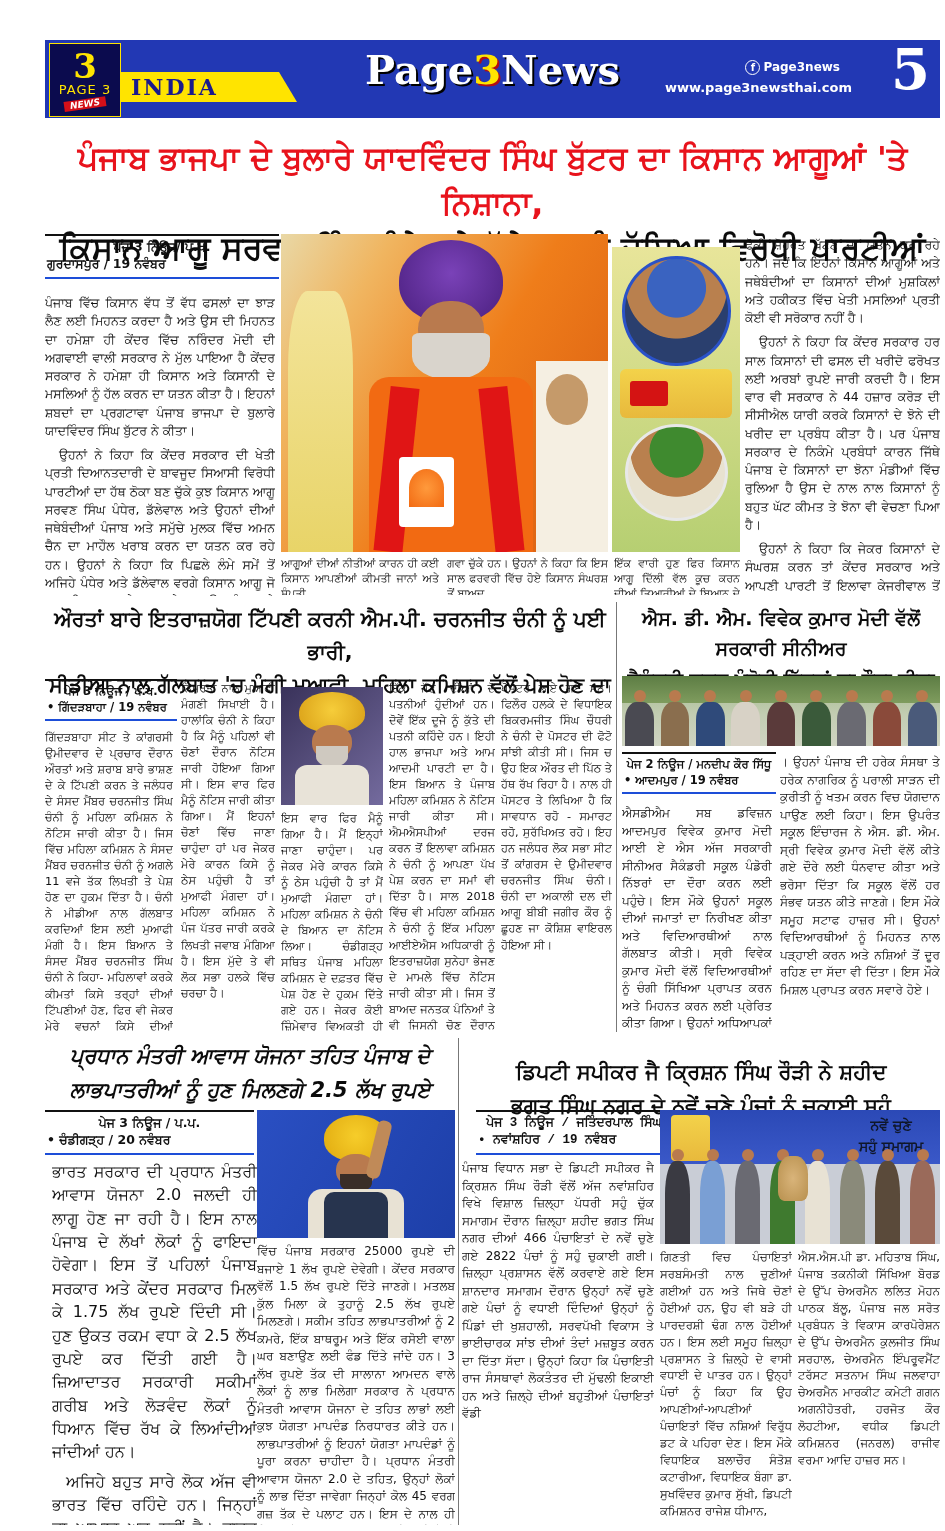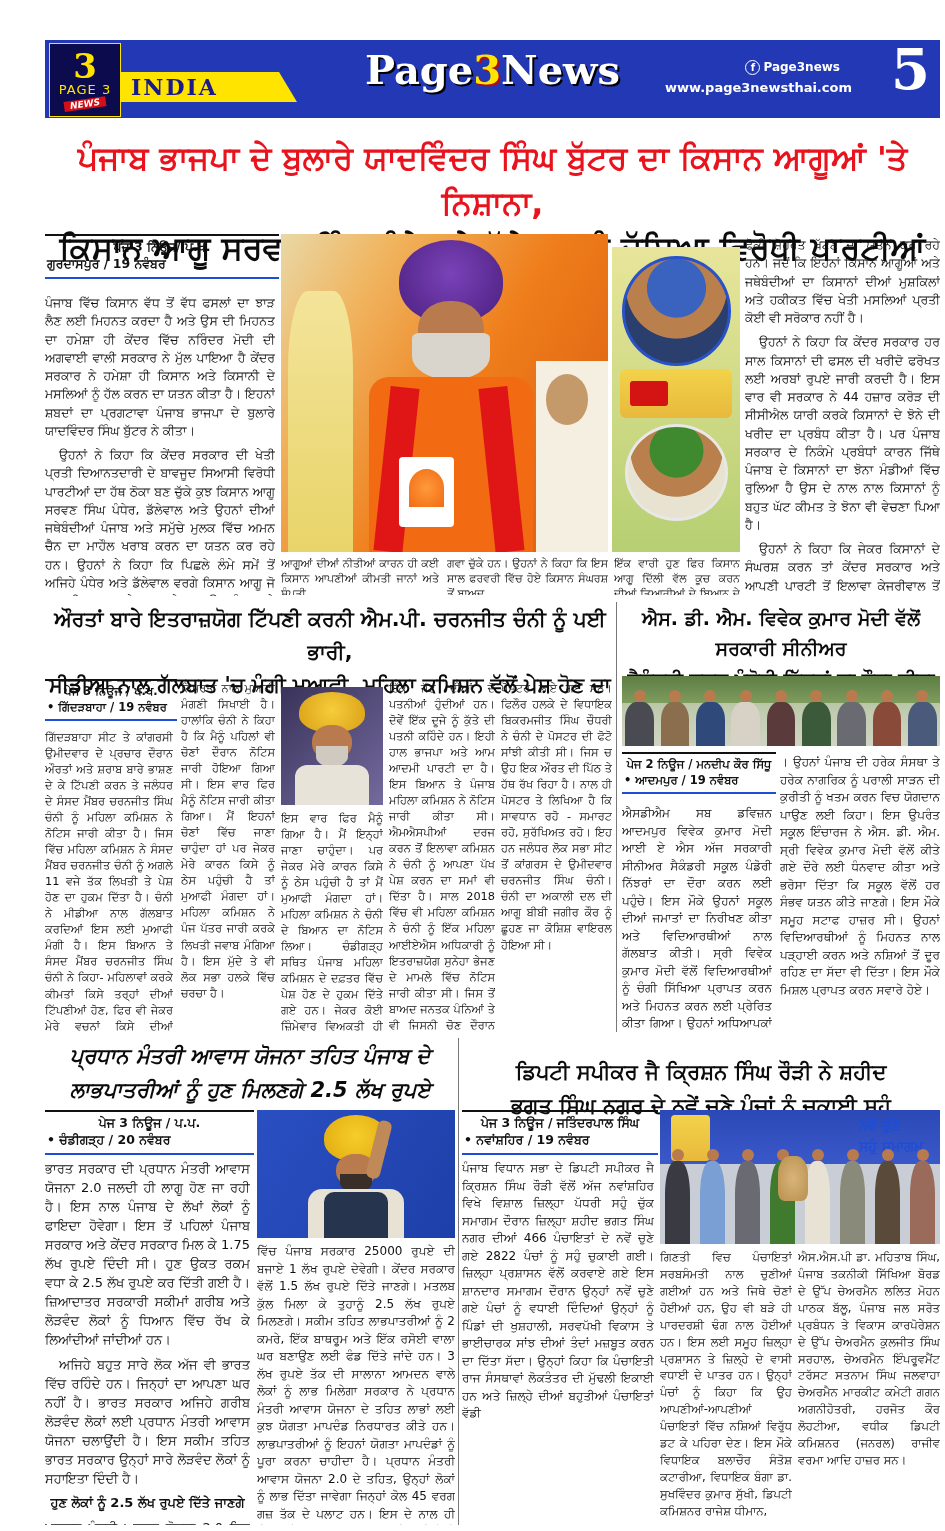--- a/index.html
+++ b/index.html
@@ -46,21 +46,21 @@
   .caption{position:absolute;font-size:11px;line-height:1.35;text-align:justify;overflow:hidden;font-weight:500;}
   .vdiv{position:absolute;width:1px;background:#777;}
   
   .ph{position:absolute;overflow:hidden;background:#cfcab8;}
   .ph>div{position:absolute;}
   .fb-circle{border-radius:50%;}
   .figrow{position:absolute;left:0;right:0;bottom:0;display:flex;justify-content:space-around;align-items:flex-end;height:72%;}
   .fig{width:9%;height:88%;border-radius:40% 40% 0 0;position:relative;}
   .fig::before{content:"";position:absolute;top:-12px;left:50%;transform:translateX(-50%);
                width:12px;height:12px;border-radius:50%;background:#b97a4e;}
-  .overlayTxt{position:absolute;color:#1d4ed8;font-weight:bold;text-align:left;line-height:1.5;margin-left:8px;}
+  .overlayTxt{position:absolute;color:#0f172a;font-weight:bold;text-align:center;line-height:1.5;margin-left:8px;}
 </style>
 </head>
 <body>
 
 <div class="page">
 
   <div class="hdr">
     <div class="logo-box">
       <div class="logo-3">3</div>
       <div class="logo-page3">PAGE 3</div>
@@ -177,21 +177,21 @@
   <div class="bodycol" style="left:780px;top:754px;width:160px;height:278px;font-size:12px;">। ਉਹਨਾਂ ਪੰਜਾਬ ਦੀ ਹਰੇਕ ਸੰਸਥਾ ਤੇ ਹਰੇਕ ਨਾਗਰਿਕ ਨੂੰ ਪਰਾਲੀ ਸਾੜਨ ਦੀ ਕੁਰੀਤੀ ਨੂੰ ਖਤਮ ਕਰਨ ਵਿਚ ਯੋਗਦਾਨ ਪਾਉਣ ਲਈ ਕਿਹਾ। ਇਸ ਉਪਰੰਤ ਸਕੂਲ ਇੰਚਾਰਜ ਨੇ ਐਸ. ਡੀ. ਐਮ. ਸ੍ਰੀ ਵਿਵੇਕ ਕੁਮਾਰ ਮੋਦੀ ਵੱਲੋਂ ਕੀਤੇ ਗਏ ਦੌਰੇ ਲਈ ਧੰਨਵਾਦ ਕੀਤਾ ਅਤੇ ਭਰੋਸਾ ਦਿੱਤਾ ਕਿ ਸਕੂਲ ਵੱਲੋਂ ਹਰ ਸੰਭਵ ਯਤਨ ਕੀਤੇ ਜਾਣਗੇ। ਇਸ ਮੌਕੇ ਸਮੂਹ ਸਟਾਫ ਹਾਜ਼ਰ ਸੀ। ਉਹਨਾਂ ਵਿਦਿਆਰਥੀਆਂ ਨੂੰ ਮਿਹਨਤ ਨਾਲ ਪੜ੍ਹਾਈ ਕਰਨ ਅਤੇ ਨਸ਼ਿਆਂ ਤੋਂ ਦੂਰ ਰਹਿਣ ਦਾ ਸੱਦਾ ਵੀ ਦਿੱਤਾ। ਇਸ ਮੌਕੇ ਮਿਸ਼ਲ ਪ੍ਰਾਪਤ ਕਰਨ ਸਵਾਰੇ ਹੋਏ।</div>
 
   <div class="sechead" style="left:45px;top:1040px;width:410px;font-size:21px;font-style:italic;">
     <div>ਪ੍ਰਧਾਨ ਮੰਤਰੀ ਆਵਾਸ ਯੋਜਨਾ ਤਹਿਤ ਪੰਜਾਬ ਦੇ</div>
     <div>ਲਾਭਪਾਤਰੀਆਂ ਨੂੰ ਹੁਣ ਮਿਲਣਗੇ 2.5 ਲੱਖ ਰੁਪਏ</div>
   </div>
   <div class="bybox by1" style="left:45px;top:1110px;width:205px;">
     <div>ਪੇਜ 3 ਨਿਊਜ / ਪ.ਪ.</div>
     <div style="text-align:left;">• ਚੰਡੀਗੜ੍ਹ / 20 ਨਵੰਬਰ</div>
   </div>
-  <div class="bodycol" style="left:45px;top:1160px;width:205px;height:365px;font-size:13px;">
+  <div class="bodycol" style="left:52px;top:1160px;width:205px;height:365px;font-size:16px;">
     <p>ਭਾਰਤ ਸਰਕਾਰ ਦੀ ਪ੍ਰਧਾਨ ਮੰਤਰੀ ਆਵਾਸ ਯੋਜਨਾ 2.0 ਜਲਦੀ ਹੀ ਲਾਗੂ ਹੋਣ ਜਾ ਰਹੀ ਹੈ। ਇਸ ਨਾਲ ਪੰਜਾਬ ਦੇ ਲੱਖਾਂ ਲੋਕਾਂ ਨੂੰ ਫਾਇਦਾ ਹੋਵੇਗਾ। ਇਸ ਤੋਂ ਪਹਿਲਾਂ ਪੰਜਾਬ ਸਰਕਾਰ ਅਤੇ ਕੇਂਦਰ ਸਰਕਾਰ ਮਿਲ ਕੇ 1.75 ਲੱਖ ਰੁਪਏ ਦਿੰਦੀ ਸੀ। ਹੁਣ ਉਕਤ ਰਕਮ ਵਧਾ ਕੇ 2.5 ਲੱਖ ਰੁਪਏ ਕਰ ਦਿੱਤੀ ਗਈ ਹੈ। ਜ਼ਿਆਦਾਤਰ ਸਰਕਾਰੀ ਸਕੀਮਾਂ ਗਰੀਬ ਅਤੇ ਲੋੜਵੰਦ ਲੋਕਾਂ ਨੂੰ ਧਿਆਨ ਵਿੱਚ ਰੱਖ ਕੇ ਲਿਆਂਦੀਆਂ ਜਾਂਦੀਆਂ ਹਨ।</p>
     <p class="ind">ਅਜਿਹੇ ਬਹੁਤ ਸਾਰੇ ਲੋਕ ਅੱਜ ਵੀ ਭਾਰਤ ਵਿੱਚ ਰਹਿੰਦੇ ਹਨ। ਜਿਨ੍ਹਾਂ ਦਾ ਆਪਣਾ ਘਰ ਨਹੀਂ ਹੈ। ਭਾਰਤ ਸਰਕਾਰ ਅਜਿਹੇ ਗਰੀਬ ਲੋੜਵੰਦ ਲੋਕਾਂ ਲਈ ਪ੍ਰਧਾਨ ਮੰਤਰੀ ਆਵਾਸ ਯੋਜਨਾ ਚਲਾਉਂਦੀ ਹੈ। ਇਸ ਸਕੀਮ ਤਹਿਤ ਭਾਰਤ ਸਰਕਾਰ ਉਨ੍ਹਾਂ ਸਾਰੇ ਲੋੜਵੰਦ ਲੋਕਾਂ ਨੂੰ ਸਹਾਇਤਾ ਦਿੰਦੀ ਹੈ।</p>
     <p class="subhead">ਹੁਣ ਲੋਕਾਂ ਨੂੰ 2.5 ਲੱਖ ਰੁਪਏ ਦਿੱਤੇ ਜਾਣਗੇ</p>
     <p>ਪ੍ਰਧਾਨ ਮੰਤਰੀ ਆਵਾਸ ਯੋਜਨਾ 2.0 ਇਸ ਮਹੀਨੇ ਪੰਜਾਬ 'ਚ ਲਾਗੂ ਹੋਣ ਜਾ ਰਹੀ ਹੈ। ਇਹ ਕਿਹਾ ਵਿਭਾਗ ਦੇ ਇਕ ਬੁਲਾਰੇ ਨੇ। ਪ੍ਰਧਾਨ ਮੰਤਰੀ ਆਵਾਸ ਯੋਜਨਾ ਤਹਿਤ ਪੰਜਾਬ ਦੇ ਲੋਕਾਂ ਨੂੰ ਪਹਿਲਾਂ 1,75,000 ਰੁਪਏ ਦੀ ਸਹਾਇਤਾ ਦਿੱਤੀ ਜਾਂਦੀ ਸੀ। ਜਿਸ ਵਿੱਚ 25 ਹਜ਼ਾਰ ਰੁਪਏ ਪੰਜਾਬ ਸਰਕਾਰ ਵੱਲੋਂ ਤੇ ਬਾਕੀ ਕੇਂਦਰ ਸਰਕਾਰ ਵੱਲੋਂ ਦਿੱਤੇ ਜਾਂਦੇ ਸਨ। ਪਰ ਹੁਣ ਇਸ ਸਕੀਮ</p>
   </div>
 
   <div class="ph" style="left:257px;top:1110px;width:198px;height:128px;background:linear-gradient(120deg,#2a4fc2,#1d3fa8);">
     <div style="left:34%;top:4%;width:32%;height:36%;background:radial-gradient(circle at 50% 45%,#f6cd2a,#e0a90e);border-radius:50% 50% 44% 44%;"></div>
     <div style="left:40%;top:34%;width:20%;height:26%;background:#b97a4e;border-radius:46%;"></div>
     <div style="left:42%;top:50%;width:16%;height:14%;background:#3a2e28;border-radius:0 0 50% 50%;"></div>
@@ -200,21 +200,21 @@
     <div style="left:58%;top:8%;width:7%;height:46%;background:#c08a58;transform:rotate(14deg);border-radius:6px;"></div>
   </div>
   <div class="bodycol" style="left:257px;top:1243px;width:198px;height:282px;font-size:12px;">ਵਿੱਚ ਪੰਜਾਬ ਸਰਕਾਰ 25000 ਰੁਪਏ ਦੀ ਬਜਾਏ 1 ਲੱਖ ਰੁਪਏ ਦੇਵੇਗੀ। ਕੇਂਦਰ ਸਰਕਾਰ ਵੱਲੋਂ 1.5 ਲੱਖ ਰੁਪਏ ਦਿੱਤੇ ਜਾਣਗੇ। ਮਤਲਬ ਕੁੱਲ ਮਿਲਾ ਕੇ ਤੁਹਾਨੂੰ 2.5 ਲੱਖ ਰੁਪਏ ਮਿਲਣਗੇ। ਸਕੀਮ ਤਹਿਤ ਲਾਭਪਾਤਰੀਆਂ ਨੂੰ 2 ਕਮਰੇ, ਇੱਕ ਬਾਥਰੂਮ ਅਤੇ ਇੱਕ ਰਸੋਈ ਵਾਲਾ ਘਰ ਬਣਾਉਣ ਲਈ ਫੰਡ ਦਿੱਤੇ ਜਾਂਦੇ ਹਨ। 3 ਲੱਖ ਰੁਪਏ ਤੱਕ ਦੀ ਸਾਲਾਨਾ ਆਮਦਨ ਵਾਲੇ ਲੋਕਾਂ ਨੂੰ ਲਾਭ ਮਿਲੇਗਾ ਸਰਕਾਰ ਨੇ ਪ੍ਰਧਾਨ ਮੰਤਰੀ ਆਵਾਸ ਯੋਜਨਾ ਦੇ ਤਹਿਤ ਲਾਭਾਂ ਲਈ ਕੁਝ ਯੋਗਤਾ ਮਾਪਦੰਡ ਨਿਰਧਾਰਤ ਕੀਤੇ ਹਨ। ਲਾਭਪਾਤਰੀਆਂ ਨੂੰ ਇਹਨਾਂ ਯੋਗਤਾ ਮਾਪਦੰਡਾਂ ਨੂੰ ਪੂਰਾ ਕਰਨਾ ਚਾਹੀਦਾ ਹੈ। ਪ੍ਰਧਾਨ ਮੰਤਰੀ ਆਵਾਸ ਯੋਜਨਾ 2.0 ਦੇ ਤਹਿਤ, ਉਨ੍ਹਾਂ ਲੋਕਾਂ ਨੂੰ ਲਾਭ ਦਿੱਤਾ ਜਾਵੇਗਾ ਜਿਨ੍ਹਾਂ ਕੋਲ 45 ਵਰਗ ਗਜ਼ ਤੱਕ ਦੇ ਪਲਾਟ ਹਨ। ਇਸ ਦੇ ਨਾਲ ਹੀ ਉਨ੍ਹਾਂ ਕੋਲ 45 ਵਰਗ ਗਜ਼ ਜਮੀਨ ਵੀ ਹੋਣੀ ਚਾਹੀਦੀ ਹੈ। ਜਿਨ੍ਹਾਂ ਲੋਕਾਂ ਨੇ ਪਿਛਲੇ 5 ਸਾਲਾਂ ਦੌਰਾਨ ਕੋਈ ਸਰਕਾਰੀ ਲਾਭ ਨਹੀਂ ਲਿਆ, ਉਨ੍ਹਾਂ ਨੂੰ ਸਰਕਾਰ ਵੱਲੋਂ ਲਾਭ ਦਿੱਤਾ ਜਾਵੇਗਾ।</div>
 
   <div class="vdiv" style="left:458px;top:1038px;height:487px;"></div>
 
   <div class="sechead" style="left:462px;top:1056px;width:478px;font-size:21px;">
     <div>ਡਿਪਟੀ ਸਪੀਕਰ ਜੈ ਕ੍ਰਿਸ਼ਨ ਸਿੰਘ ਰੌੜੀ ਨੇ ਸ਼ਹੀਦ</div>
     <div>ਭਗਤ ਸਿੰਘ ਨਗਰ ਦੇ ਨਵੇਂ ਚੁਣੇ ਪੰਚਾਂ ਨੂੰ ਚੁਕਾਈ ਸਹੁੰ</div>
   </div>
-  <div class="bybox by1" style="left:462px;top:1110px;width:192px;">
+  <div class="bybox by1" style="left:476px;top:1110px;width:192px;font-family:Liberation Mono, monospace;">
     <div>ਪੇਜ 3 ਨਿਊਜ / ਜਤਿੰਦਰਪਾਲ ਸਿੰਘ</div>
     <div style="text-align:left;">• ਨਵਾਂਸ਼ਹਿਰ / 19 ਨਵੰਬਰ</div>
   </div>
   <div class="bodycol" style="left:462px;top:1160px;width:192px;height:365px;font-size:12px;">ਪੰਜਾਬ ਵਿਧਾਨ ਸਭਾ ਦੇ ਡਿਪਟੀ ਸਪੀਕਰ ਜੈ ਕ੍ਰਿਸ਼ਨ ਸਿੰਘ ਰੌੜੀ ਵੱਲੋਂ ਅੱਜ ਨਵਾਂਸ਼ਹਿਰ ਵਿਖੇ ਵਿਸ਼ਾਲ ਜ਼ਿਲ੍ਹਾ ਪੱਧਰੀ ਸਹੁੰ ਚੁੱਕ ਸਮਾਗਮ ਦੌਰਾਨ ਜ਼ਿਲ੍ਹਾ ਸ਼ਹੀਦ ਭਗਤ ਸਿੰਘ ਨਗਰ ਦੀਆਂ 466 ਪੰਚਾਇਤਾਂ ਦੇ ਨਵੇਂ ਚੁਣੇ ਗਏ 2822 ਪੰਚਾਂ ਨੂੰ ਸਹੁੰ ਚੁਕਾਈ ਗਈ। ਜ਼ਿਲ੍ਹਾ ਪ੍ਰਸ਼ਾਸਨ ਵੱਲੋਂ ਕਰਵਾਏ ਗਏ ਇਸ ਸ਼ਾਨਦਾਰ ਸਮਾਗਮ ਦੌਰਾਨ ਉਨ੍ਹਾਂ ਨਵੇਂ ਚੁਣੇ ਗਏ ਪੰਚਾਂ ਨੂੰ ਵਧਾਈ ਦਿੰਦਿਆਂ ਉਨ੍ਹਾਂ ਨੂੰ ਪਿੰਡਾਂ ਦੀ ਖੁਸ਼ਹਾਲੀ, ਸਰਵਪੱਖੀ ਵਿਕਾਸ ਤੇ ਭਾਈਚਾਰਕ ਸਾਂਝ ਦੀਆਂ ਤੰਦਾਂ ਮਜ਼ਬੂਤ ਕਰਨ ਦਾ ਦਿੱਤਾ ਸੱਦਾ। ਉਨ੍ਹਾਂ ਕਿਹਾ ਕਿ ਪੰਚਾਇਤੀ ਰਾਜ ਸੰਸਥਾਵਾਂ ਲੋਕਤੰਤਰ ਦੀ ਮੁੱਢਲੀ ਇਕਾਈ ਹਨ ਅਤੇ ਜ਼ਿਲ੍ਹੇ ਦੀਆਂ ਬਹੁਤੀਆਂ ਪੰਚਾਇਤਾਂ ਵੱਡੀ</div>
 
   <div class="ph" style="left:660px;top:1110px;width:280px;height:134px;background:#c9cdd6;">
     <div style="left:0;top:0;width:100%;height:40%;background:linear-gradient(#2b49b6,#3a58c8);"></div>
     <div style="left:4%;top:4%;width:14%;height:34%;background:linear-gradient(#f3d24a,#e8b93c);border-radius:4px;"></div>
     <div class="overlayTxt" style="right:6%;top:4%;font-size:14px;">
       <div>ਨਵੇਂ ਚੁਣੇ</div>

